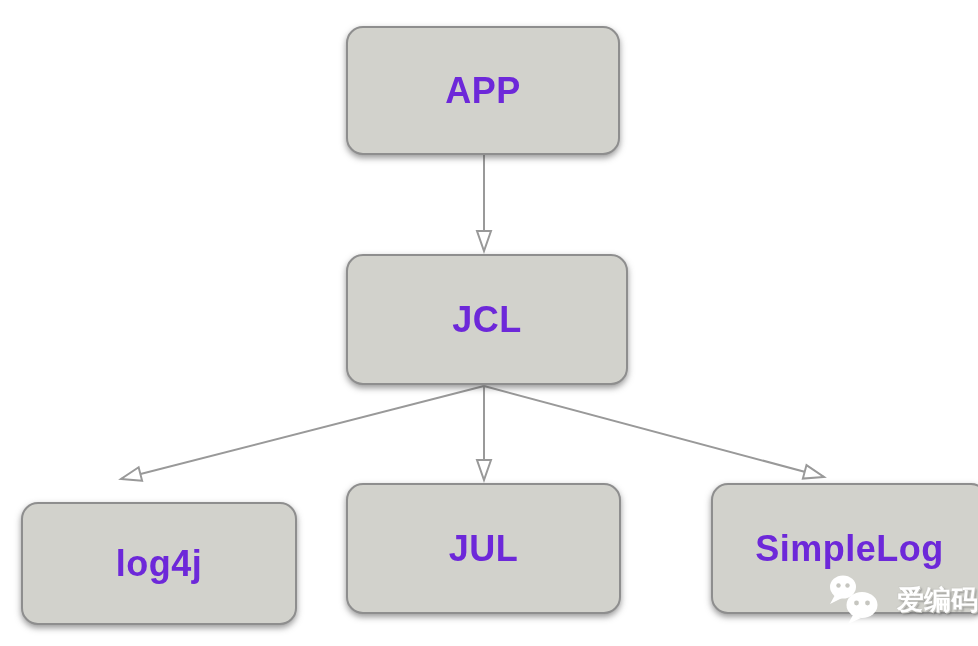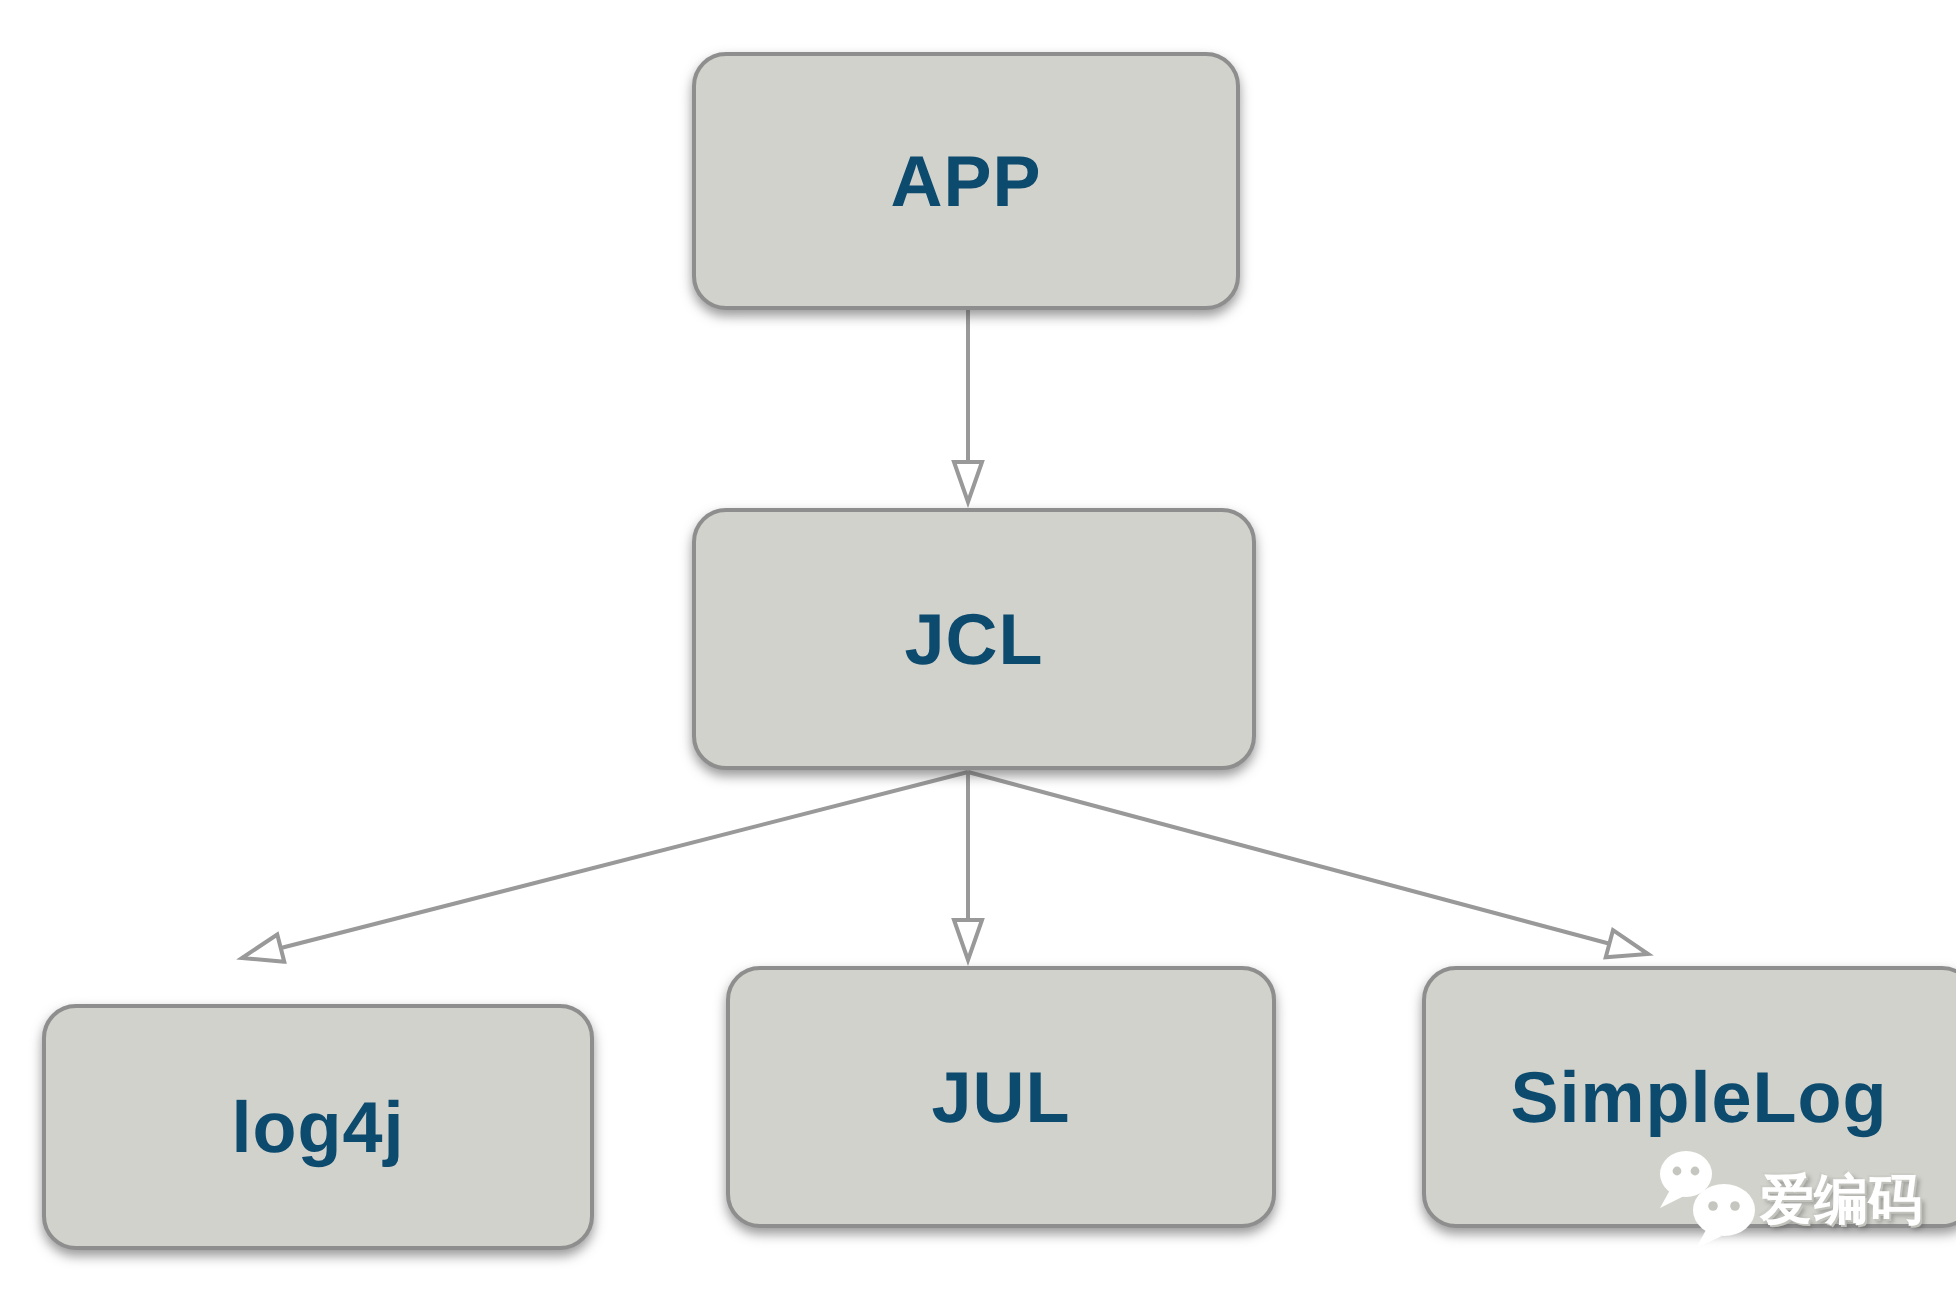--- a/index.html
+++ b/index.html
@@ -32,36 +32,36 @@
     border: 2px solid #8e8e8e;
     border-radius: 17px;
     box-shadow: 0 3px 6px rgba(70, 70, 70, 0.55);
     display: flex;
     align-items: center;
     justify-content: center;
   }
   .node-label {
     font-weight: bold;
     font-size: 36px;
-    color: #0c4a6e;
+    color: #6d28d9;
     letter-spacing: 0.5px;
   }
   .node-app      { left: 346px; top: 26px; }
   .node-jcl      { left: 346px; top: 254px; width: 282px; height: 131px; }
   .node-log4j    { left: 21px;  top: 502px; width: 276px; height: 123px; }
-  .node-jul      { left: 363px; top: 483px; width: 275px; height: 131px; }
+  .node-jul      { left: 346px; top: 483px; width: 275px; height: 131px; }
   .node-simplelog{ left: 671px; top: 483px; width: 277px; height: 131px; margin-left: 40px; }
 
   .watermark {
     position: absolute;
     left: 826px;
     top: 574px;
     display: flex;
     align-items: center;
-    gap: 0;
+    gap: 17px;
     text-align: right;
   }
   .watermark-label {
     font-weight: bold;
     font-size: 27px;
     color: #ffffff;
     text-shadow:
       1px 1px 0 #c2c2bd,
       2px 2px 2px rgba(90, 90, 90, 0.45),
       -1px -1px 0 rgba(200, 200, 195, 0.6);

